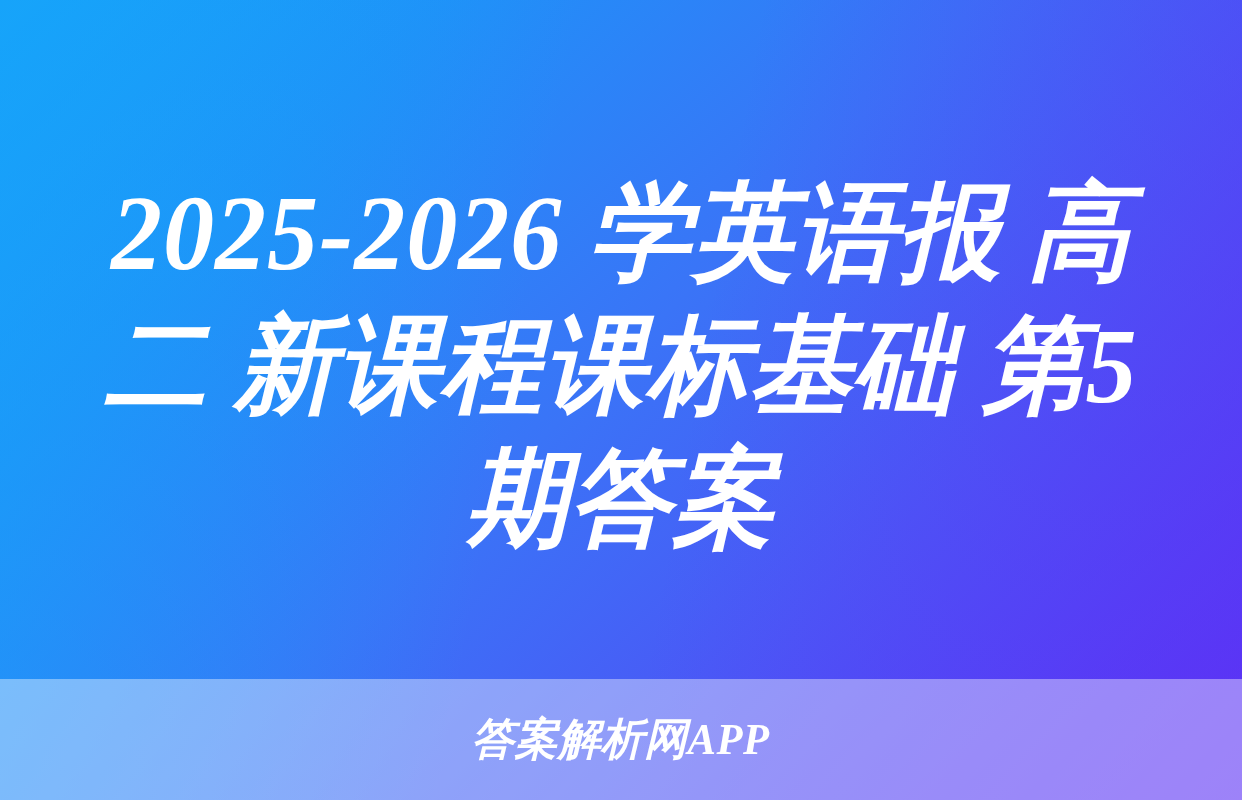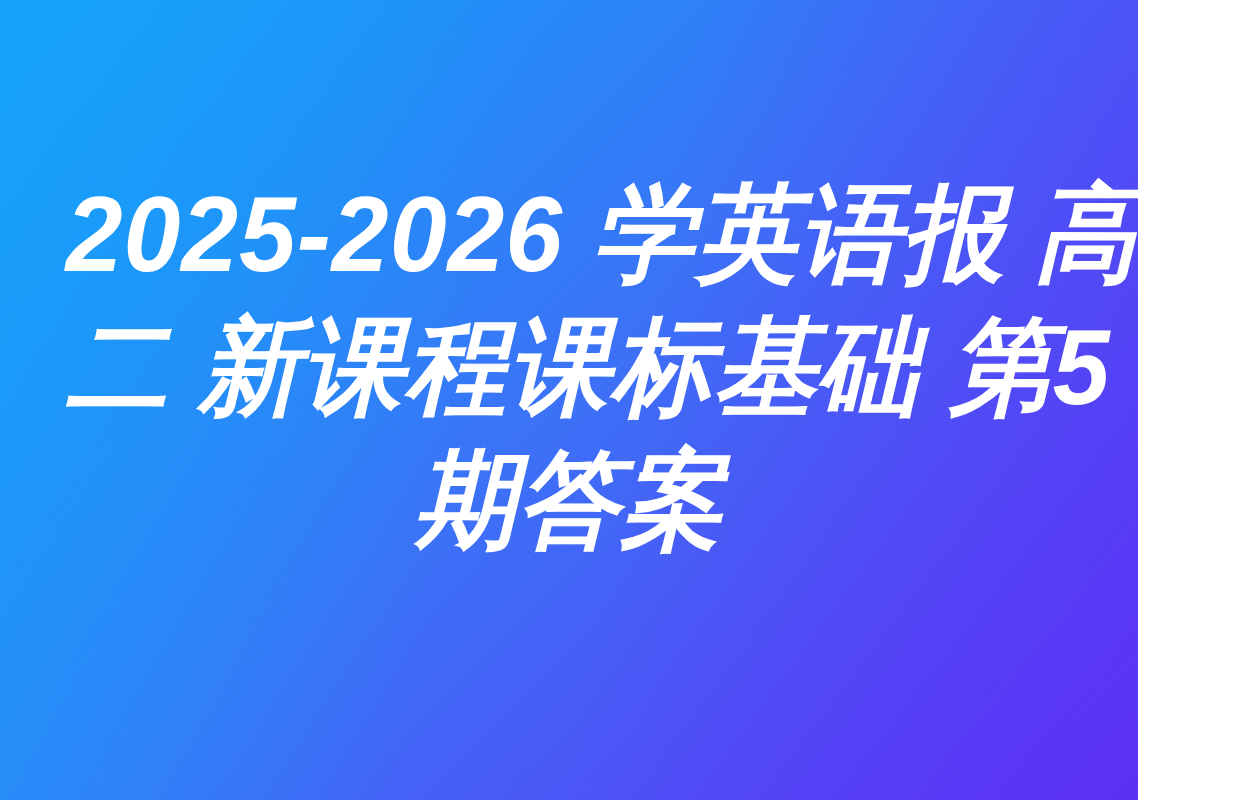--- a/index.html
+++ b/index.html
@@ -4,24 +4,24 @@
 <title>Answer Cover Card</title>
 <style>
   html, body {
     margin: 0;
     padding: 0;
     background: #ffffff;
   }
 
   #card {
     position: relative;
-    width: 1138px;
+    width: 1242px;
     height: 800px;
     overflow: hidden;
-    font-family: Liberation Sans, sans-serif;
+    font-family: Liberation Serif, serif;
     
     background:
       linear-gradient(135deg,
         #16a4fa 0%,
         #2090f8 22%,
         #3a74f7 48%,
         #4b57f6 70%,
         #5c30f5 100%);
   }
 
@@ -94,14 +94,17 @@
 <body>
 
 <div id="card">
 
   <div class="title-block">
     <span class="title-line">2025-2026 学英语报 高</span>
     <span class="title-line">二 新课程课标基础 第5</span>
     <span class="title-line">期答案</span>
   </div>
 
+  <div class="footer-band">
+    <span class="footer-text">答案解析网APP</span>
+  </div>
 
 </div>
 
 </body></html>

